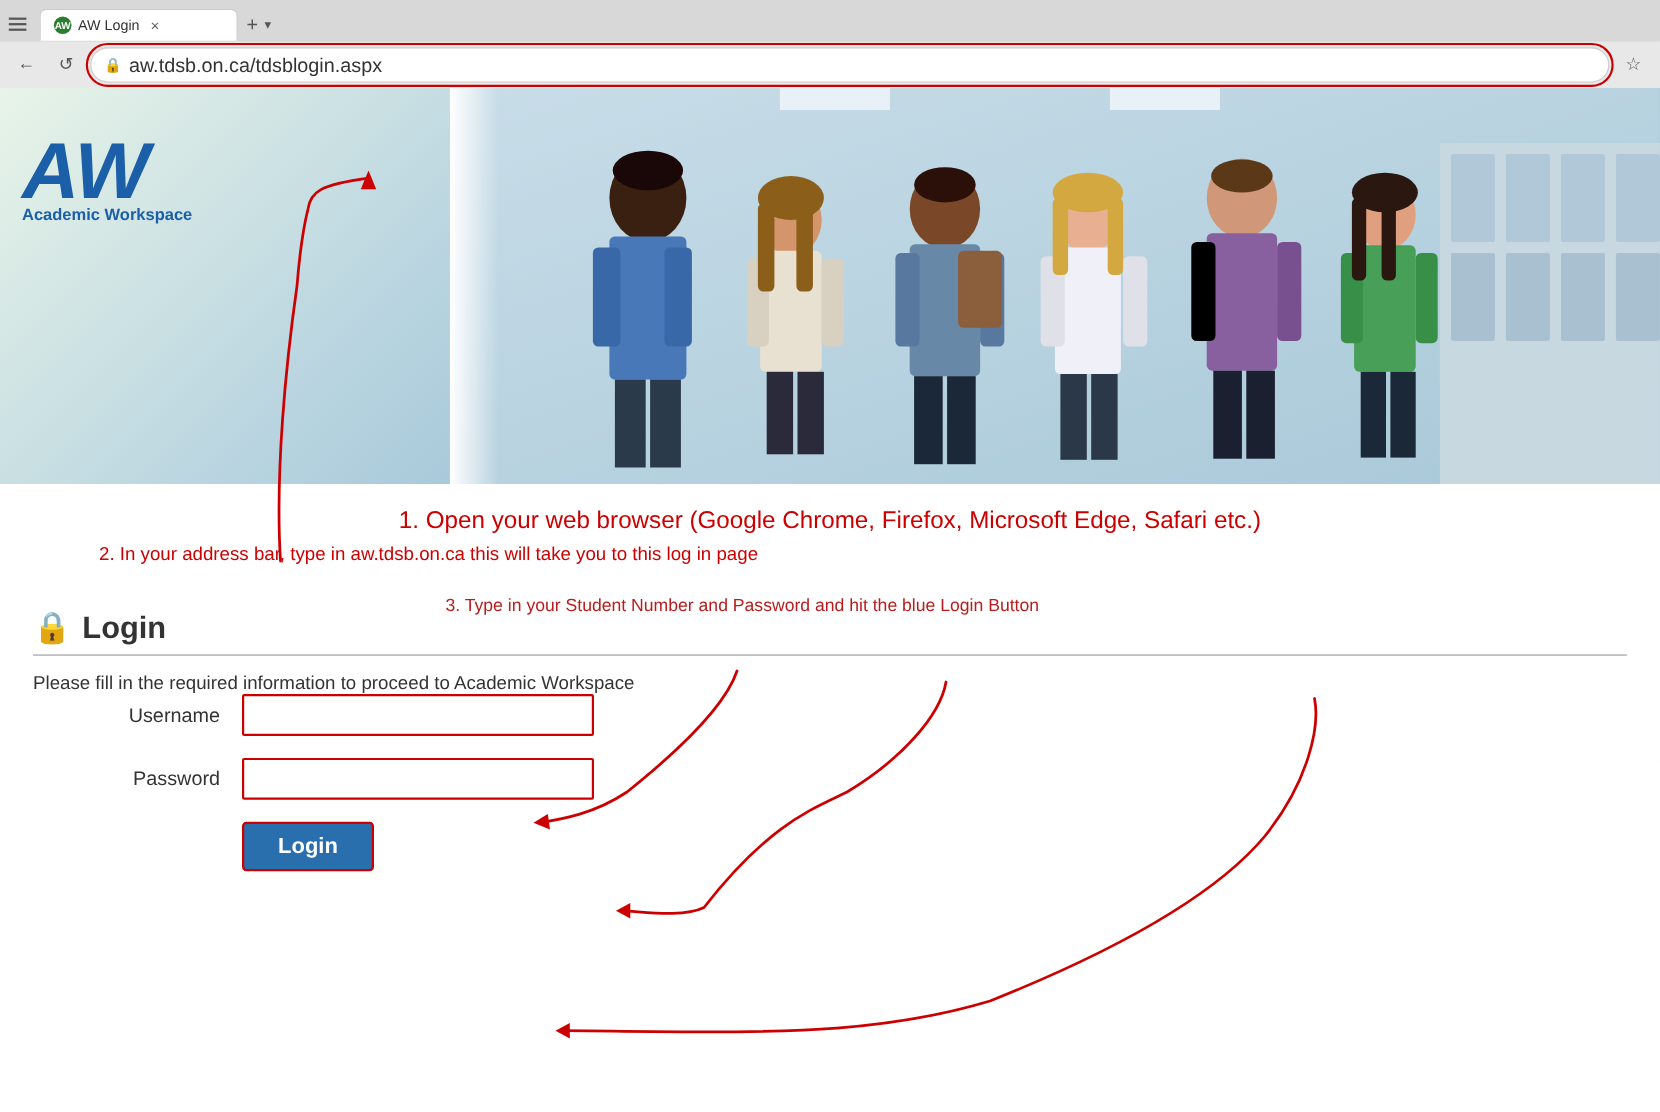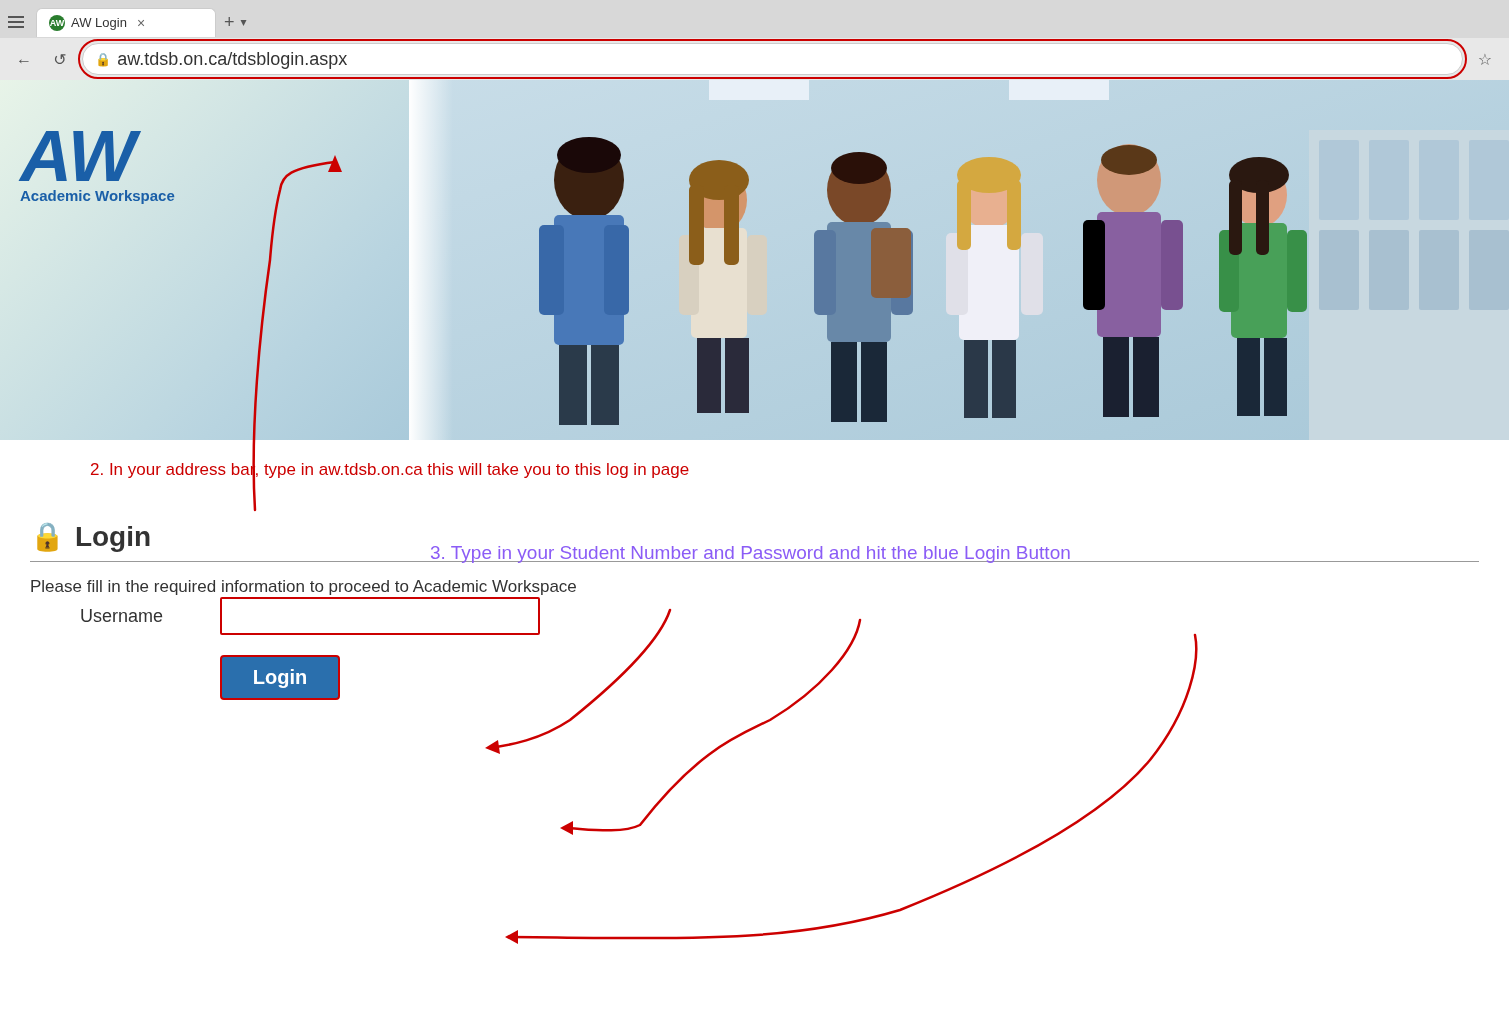--- a/index.html
+++ b/index.html
@@ -182,20 +182,21 @@
       display: flex;
       align-items: center;
       margin-bottom: 20px;
       margin-left: 50px;
     }
 
     .form-label {
       font-size: 18px;
       color: #333;
       width: 120px;
+      text-align: right;
       margin-right: 20px;
     }
 
     .form-input {
       width: 320px;
       height: 38px;
       border: 2px solid #cc0000;
       border-radius: 2px;
       padding: 4px 8px;
       font-size: 16px;
@@ -379,51 +380,56 @@
             <stop offset="0%" style="stop-color:#ffffff;stop-opacity:1"></stop>
             <stop offset="100%" style="stop-color:#ffffff;stop-opacity:0"></stop>
           </linearGradient>
         </defs>
         <rect width="220" height="360" fill="url(#fadeLeft)"></rect>
       </svg>
     </div>
   </div>
 
   <div class="instructions-area">
+    <div class="instruction-1">1. Open your web browser (Google Chrome, Firefox, Microsoft Edge, Safari etc.)</div>
     <div class="instruction-2">2. In your address bar, type in   aw.tdsb.on.ca   this will take you to this log in page</div>
   </div>
 
   <div class="login-section">
     <div class="login-header">
       <span class="lock-icon-large">🔒</span>
       <span class="login-title">Login</span>
     </div>
     <hr class="login-divider">
     <p class="login-description">Please fill in the required information to proceed to Academic Workspace</p>
 
     <div class="form-row">
       <label class="form-label">Username</label>
       <input class="form-input" type="text" value="" style="">
     </div>
 
+    <div class="form-row">
+      <label class="form-label">Password</label>
+      <input class="form-input" type="password" value="" style="">
+    </div>
 
     <button class="login-btn">Login</button>
   </div>
 
   <svg class="svg-overlay" viewBox="0 0 1509 1011" xmlns="http://www.w3.org/2000/svg">
 
     <path d="M 255 430 C 250 350, 260 250, 270 180 C 272 155, 275 130, 280 110 C 282 95, 290 88, 335 82" stroke="#cc0000" stroke-width="2.5" fill="none" stroke-linecap="round"></path>
 
     <polygon points="335,75 328,92 342,92" fill="#cc0000"></polygon>
 
     <path d="M 670 530 C 660 560, 620 600, 570 640 C 540 660, 510 665, 490 668" stroke="#cc0000" stroke-width="2.5" fill="none" stroke-linecap="round"></path>
     <polygon points="485,668 498,660 500,674" fill="#cc0000"></polygon>
 
     <path d="M 860 540 C 855 570, 820 610, 770 640 C 740 655, 700 668, 640 745 C 620 755, 580 748, 565 748" stroke="#cc0000" stroke-width="2.5" fill="none" stroke-linecap="round"></path>
     <polygon points="560,748 573,741 573,755" fill="#cc0000"></polygon>
 
     <path d="M 1195 555 C 1200 580, 1190 630, 1150 680 C 1100 740, 1000 790, 900 830 C 800 860, 700 858, 620 858 C 580 858, 540 857, 510 857" stroke="#cc0000" stroke-width="2.5" fill="none" stroke-linecap="round"></path>
     <polygon points="505,857 518,850 518,864" fill="#cc0000"></polygon>
   </svg>
 
-  <div class="instruction-3" style="position:absolute; top:462px; left:430px; font-size:19px; color:#8b5cf6; width:760px; z-index:50;">3. Type in your Student Number and Password and hit the blue Login Button</div>
+  <div class="instruction-3" style="position:absolute; top:462px; left:405px; font-size:16px; color:#b91c1c; width:760px; z-index:50;">3. Type in your Student Number and Password and hit the blue Login Button</div>
 
 </div>
 
 </body></html>

